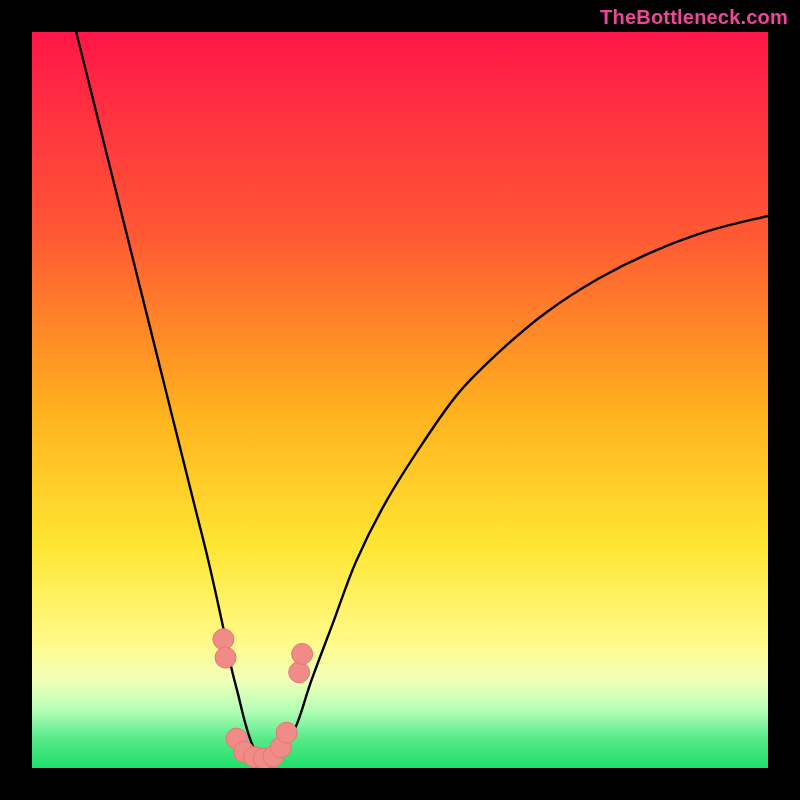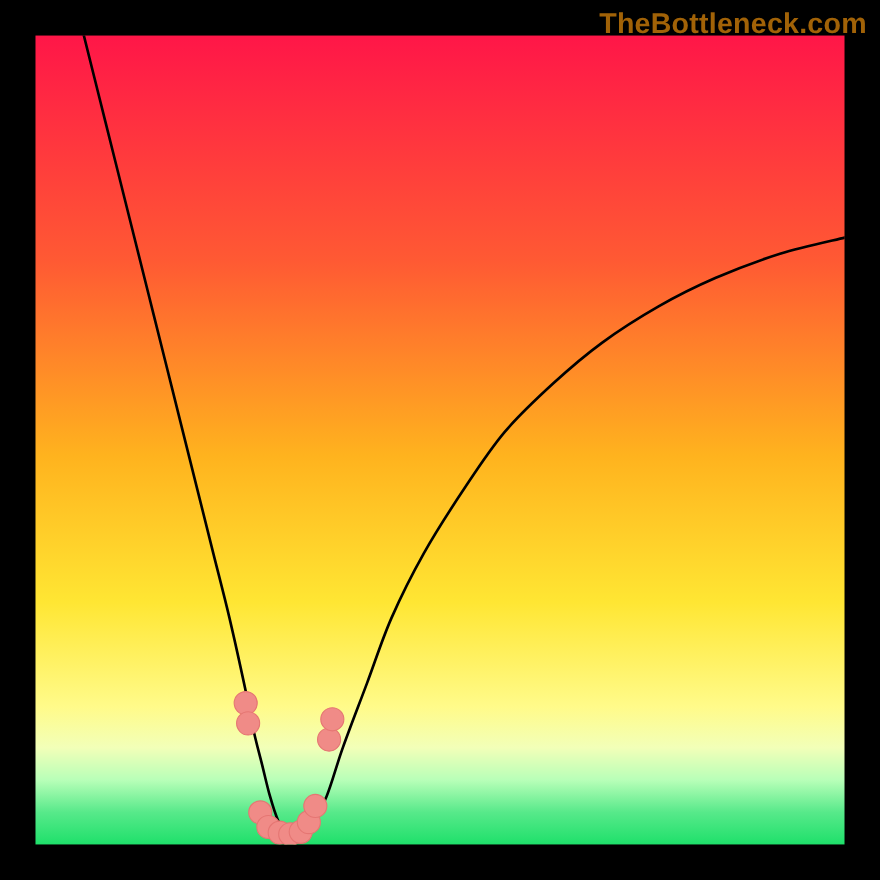--- a/index.html
+++ b/index.html
@@ -21,22 +21,22 @@
     left: 32px;
     top: 32px;
     width: 736px;
     height: 736px;
     overflow: hidden;
   }
   .watermark {
     position: absolute;
     top: 6px;
     right: 12px;
-    color: #a16207;
-    font-size: 26px;
+    color: #ec4899;
+    font-size: 20px;
     font-weight: 600;
     letter-spacing: 0.2px;
     font-family: Arial, Helvetica, sans-serif;
   }
   svg { display: block; }
 </style>
 </head>
 <body>
 
 <div class="frame">

